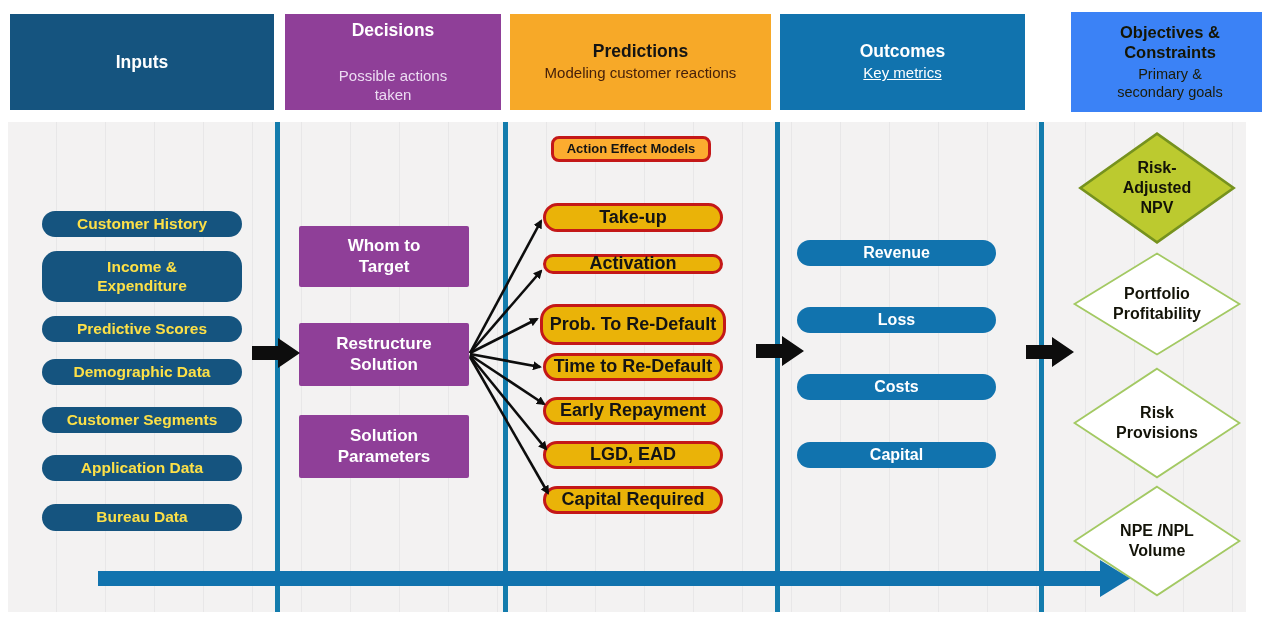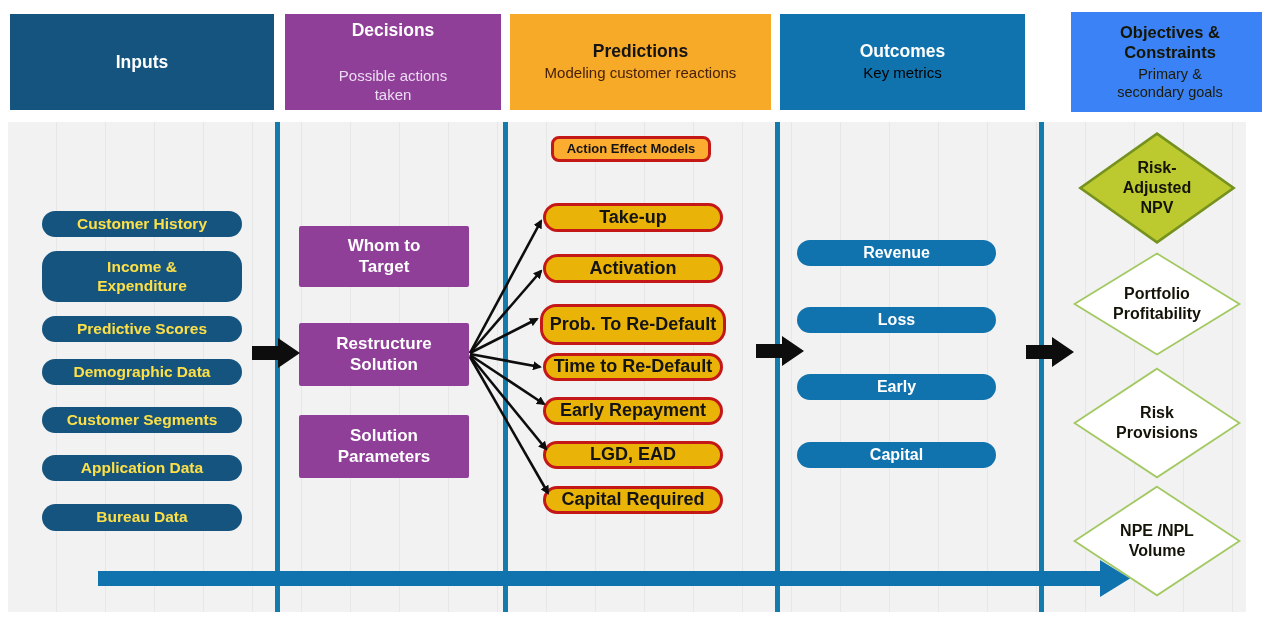--- a/index.html
+++ b/index.html
@@ -20,21 +20,21 @@
        text-align:center;z-index:2;padding:1px 4px;box-sizing:border-box;}
   .hdr .t{font-weight:bold;font-size:17.5px;line-height:1.2;white-space:pre-line;}
   .hdr .s{font-size:15px;line-height:1.25;white-space:pre-line;margin-top:2px;}
   .hdr-inputs{left:10px;top:14px;width:264px;height:96px;background:#15547f;color:#fff;}
   .hdr-inputs .s{color:#cdeaf6;}
   .hdr-decisions{left:285px;top:14px;width:216px;height:96px;background:#8f3f98;color:#fff;gap:24px;}
   .hdr-decisions .s{color:#ecdcf2;}
   .hdr-predictions{left:510px;top:14px;width:261px;height:96px;background:#f7a928;color:#141414;}
   .hdr-predictions .s{color:#46200a;}
   .hdr-outcomes{left:780px;top:14px;width:245px;height:96px;background:#1173ae;color:#fff;}
-  .hdr-outcomes .s{color:#000000;}
+  .hdr-outcomes .s{color:#ffffff;text-decoration:underline;}
   .hdr-objectives{left:1047px;top:12px;width:198px;height:100px;background:#3b82f6;color:#151504;margin-left:24px;}
   .hdr-objectives .t{font-size:16.5px;}
   .hdr-objectives .s{font-size:14.5px;color:#1c1c08;}
   
   .pill{display:flex;align-items:center;justify-content:center;text-align:center;
         font-weight:bold;white-space:pre-line;line-height:1.18;z-index:2;box-sizing:border-box;}
   .ip{background:#15547f;color:#fde047;border-radius:15px;font-size:15.5px;left:42px;width:200px;}
   .dec{background:#8f3f98;color:#fff;font-size:17px;left:299px;width:170px;border-radius:2px;}
   .pp{background:#eab308;color:#141414;border:3px solid #c41818;border-radius:16px;
       font-size:18px;left:543px;width:180px;}
@@ -92,30 +92,30 @@
 
 <div class="abs pill dec" style="top:226px;height:61px">Whom to
 Target</div>
 <div class="abs pill dec" style="top:323px;height:63px">Restructure
 Solution</div>
 <div class="abs pill dec" style="top:415px;height:63px">Solution
 Parameters</div>
 
 <div class="abs pill badge" style="top:136px;height:26px">Action Effect Models</div>
 <div class="abs pill pp" style="top:203px;height:29px">Take-up</div>
-<div class="abs pill pp" style="top:254px;height:29px">Activation</div>
+<div class="abs pill pp" style="top:254px;height:20px">Activation</div>
 <div class="abs pill pp" style="top:304px;height:41px;left:540px;width:186px">Prob. To Re-Default</div>
 <div class="abs pill pp" style="top:353px;height:28px">Time to Re-Default</div>
 <div class="abs pill pp" style="top:397px;height:28px">Early Repayment</div>
 <div class="abs pill pp" style="top:441px;height:28px">LGD, EAD</div>
 <div class="abs pill pp" style="top:486px;height:28px">Capital Required</div>
 
 <div class="abs pill op" style="top:240px;height:26px">Revenue</div>
 <div class="abs pill op" style="top:307px;height:26px">Loss</div>
-<div class="abs pill op" style="top:374px;height:26px">Early</div>
+<div class="abs pill op" style="top:374px;height:26px">Costs</div>
 <div class="abs pill op" style="top:442px;height:26px">Capital</div>
 
 <div class="abs diamond" style="left:1078px;top:132px;width:158px;height:112px">
   <svg viewBox="0 0 100 100" preserveAspectRatio="none">
     <polygon points="50,1.5 98.5,50 50,98.5 1.5,50" fill="#bcca2f" stroke="#76921e" stroke-width="2.6" vector-effect="non-scaling-stroke"></polygon>
   </svg>
   <div class="lbl">Risk-
 Adjusted
 NPV</div>
 </div>

